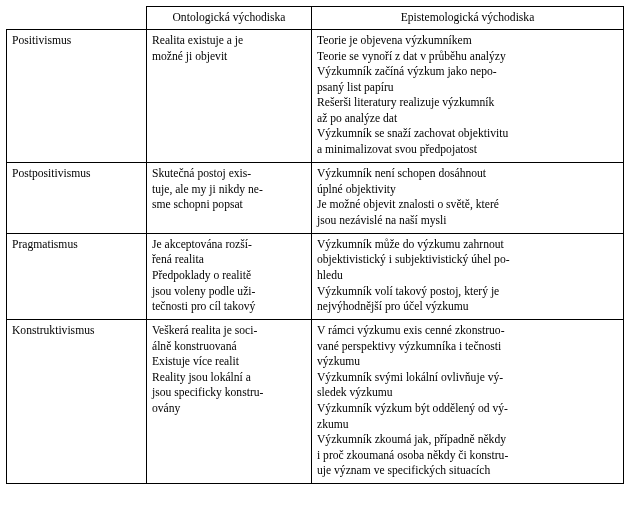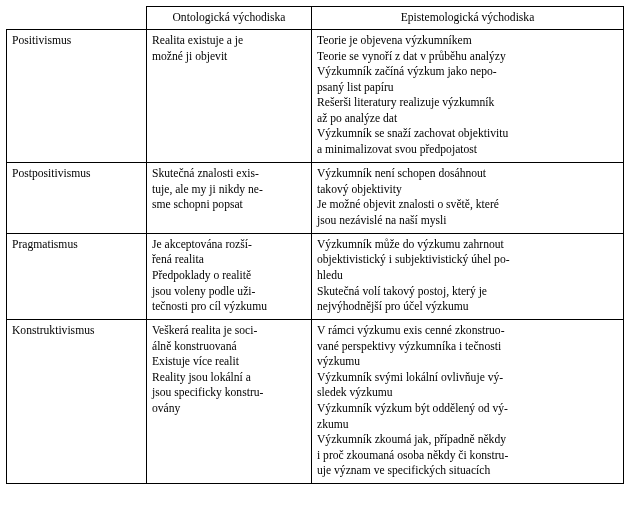--- a/index.html
+++ b/index.html
@@ -98,51 +98,51 @@
             <div>až po analýze dat</div>
             <div>Výzkumník se snaží zachovat objektivitu</div>
             <div>a minimalizovat svou předpojatost</div>
           </div>
         </td>
       </tr>
       <tr>
         <td class="rowhead">Postpositivismus</td>
         <td>
           <div class="cell-lines">
-            <div>Skutečná znalosti exis-</div>
+            <div>Skutečná postoj exis-</div>
             <div>tuje, ale my ji nikdy ne-</div>
             <div>sme schopni popsat</div>
           </div>
         </td>
         <td>
           <div class="cell-lines">
             <div>Výzkumník není schopen dosáhnout</div>
-            <div>takový objektivity</div>
+            <div>úplné objektivity</div>
             <div>Je možné objevit znalosti o světě, které</div>
             <div>jsou nezávislé na naší mysli</div>
           </div>
         </td>
       </tr>
       <tr>
         <td class="rowhead">Pragmatismus</td>
         <td>
           <div class="cell-lines">
             <div>Je akceptována rozší-</div>
             <div>řená realita</div>
             <div>Předpoklady o realitě</div>
             <div>jsou voleny podle uži-</div>
-            <div>tečnosti pro cíl výzkumu</div>
+            <div>tečnosti pro cíl takový</div>
           </div>
         </td>
         <td>
           <div class="cell-lines">
             <div>Výzkumník může do výzkumu zahrnout</div>
             <div>objektivistický i subjektivistický úhel po-</div>
             <div>hledu</div>
-            <div>Skutečná volí takový postoj, který je</div>
+            <div>Výzkumník volí takový postoj, který je</div>
             <div>nejvýhodnější pro účel výzkumu</div>
           </div>
         </td>
       </tr>
       <tr>
         <td class="rowhead">Konstruktivismus</td>
         <td>
           <div class="cell-lines">
             <div>Veškerá realita je soci-</div>
             <div>álně konstruovaná</div>

